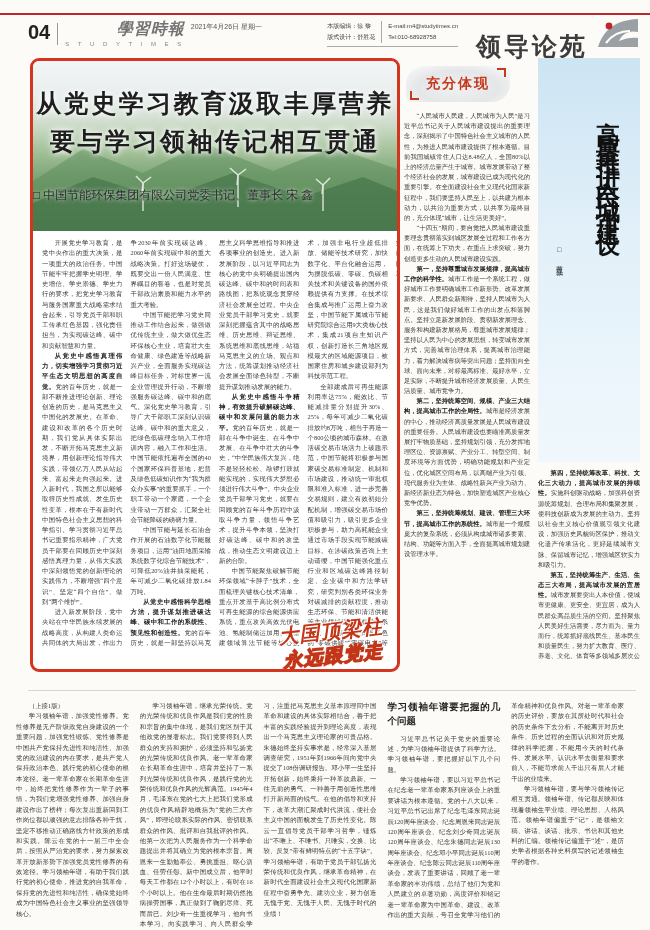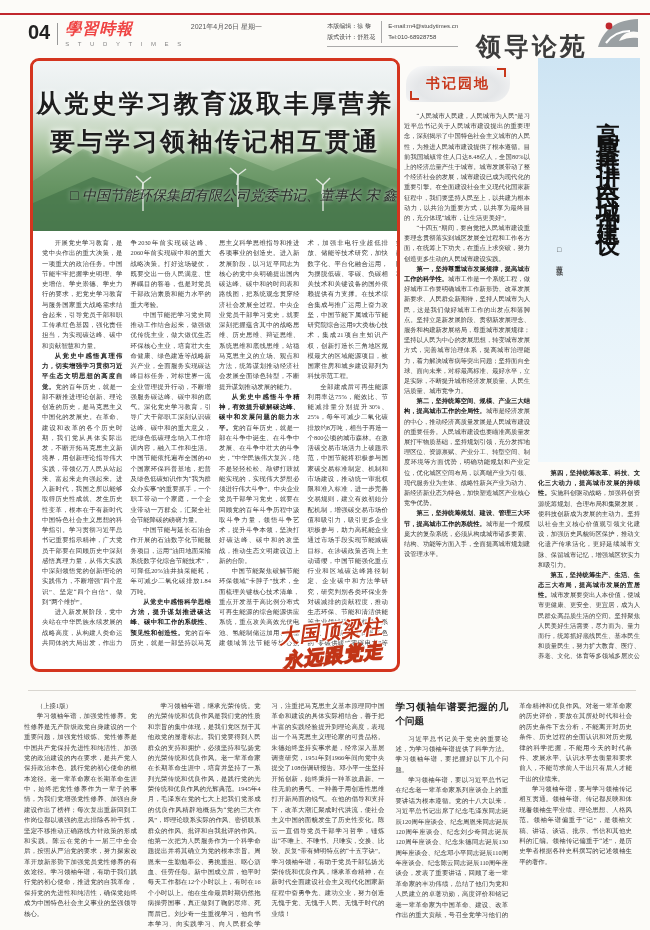--- a/index.html
+++ b/index.html
@@ -8,41 +8,41 @@
     background:#fcfbf8;
     font-family:"Liberation Serif","DejaVu Serif",serif;
     color:#333;
   }
   
   .top-red-line{position:absolute;top:13px;left:0;width:650px;height:2px;background:#c0272d;}
   .header{position:absolute;top:17px;left:28px;right:10px;height:34px;display:flex;align-items:flex-start;}
   .page-num{font-size:20px;font-weight:bold;color:#222;font-family:"Liberation Sans","DejaVu Sans",sans-serif;margin-top:4px;}
   .hdr-sep{width:1px;height:22px;background:#999;margin:6px 7px 0 7px;}
   .masthead{margin-top:2px;}
-  .paper-name{font-size:16px;font-weight:bold;color:#ef4444;letter-spacing:1px;font-style:italic;}
+  .paper-name{font-size:16px;font-weight:bold;color:#737373;letter-spacing:1px;font-style:italic;text-align:right;}
   .paper-latin{font-size:6px;letter-spacing:3.5px;color:#888;margin-top:1px;font-family:"Liberation Sans","DejaVu Sans",sans-serif;}
   .hdr-date{font-size:7px;color:#555;margin:5px 0 0 6px;font-family:"Liberation Sans","DejaVu Sans",sans-serif;}
   .hdr-info{margin-left:auto;margin-top:4px;display:flex;align-items:stretch;border-bottom:1px solid #aaa;padding-bottom:3px;}
   .hdr-info .col{font-size:6px;line-height:1.8;color:#444;font-family:"Liberation Sans","DejaVu Sans",sans-serif;white-space:nowrap;}
   .hdr-info .col + .col{border-left:1px solid #aaa;margin-left:6px;padding-left:6px;}
   .section-title{font-size:25px;font-weight:bold;color:#3c3c3c;letter-spacing:3px;margin:13px 0 0 18px;font-family:"Liberation Sans","DejaVu Sans",sans-serif;}
   .hdr-logo{width:44px;height:32px;margin-left:8px;margin-top:0;}
   
   .red-box{
     position:absolute;left:30px;top:58px;width:364px;height:608px;
     border:3px solid #d4351f;border-radius:9px;background:#fff;overflow:hidden;
   }
   .photo{position:relative;height:170px;overflow:hidden;
     background:linear-gradient(180deg,#f2f5f6 0%,#e7edec 22%,#ccdbc8 38%,#a6c39c 52%,#82a97c 66%,#63925f 80%,#4d7c52 100%);}
   .photo svg.scene{position:absolute;left:0;bottom:0;width:100%;height:100%;}
   .headline{position:absolute;top:24px;left:0;right:0;text-align:center;
     font-size:25px;font-weight:bold;color:#1e1e1e;letter-spacing:2.5px;line-height:1.5;
     text-shadow:0 0 5px rgba(255,255,255,.95),0 0 9px rgba(255,255,255,.8);}
-  .byline{position:absolute;top:126px;left:0;right:0;text-align:right;font-size:14px;color:#2c2c2c;
-    text-shadow:0 0 4px rgba(255,255,255,.9);font-style:italic;}
+  .byline{position:absolute;top:126px;left:0;right:0;text-align:left;font-size:12px;color:#2c2c2c;
+    text-shadow:0 0 4px rgba(255,255,255,.9);}
   .article-cols{
     height:420px;padding:7px 9px 0 9px;
     column-count:4;column-gap:8px;column-fill:auto;
     font-size:6.4px;line-height:1.6;text-align:justify;color:#3a3a3a;overflow:hidden;
   }
   .article-cols p, .side-text p, .bottom-cols p{margin:0;text-indent:2em;}
   .article-cols p b, .side-text p b{color:#222;}
   .para-heading{font-weight:bold;font-size:9.5px;line-height:1.45;text-indent:0 !important;margin:8px 0 5px 0 !important;color:#222;}
   
   .stamp{position:absolute;right:4px;bottom:0px;width:122px;text-align:center;transform:rotate(-6deg);
@@ -64,21 +64,21 @@
   .side-right{position:absolute;left:134px;top:0;width:102px;height:608px;}
   .blue-block{position:relative;width:102px;height:404px;
     background:linear-gradient(180deg,#cde4f3 0%,#e2f0f9 45%,#f0f8fc 100%);}
   .v-title{position:absolute;top:44px;right:16px;height:330px;
     writing-mode:vertical-rl;font-size:24px;font-weight:bold;color:#111;letter-spacing:11px;}
   .v-byline{position:absolute;top:188px;left:16px;writing-mode:vertical-rl;font-size:7px;color:#333;letter-spacing:2px;}
   .side-right .side-text{margin-top:6px;height:192px;overflow:hidden;}
   
   .divider{position:absolute;left:28px;top:690px;width:608px;height:1px;background:#d9d6d0;}
   .bottom-cols{
-    position:absolute;left:24px;top:701px;width:608px;height:229px;
+    position:absolute;left:16px;top:701px;width:608px;height:229px;
     column-count:5;column-gap:11px;column-fill:auto;
     font-size:6.4px;line-height:1.62;text-align:justify;color:#3a3a3a;overflow:hidden;
   }
 </style>
 </head>
 <body>
 
 <div class="top-red-line"></div>
 <div class="header">
   <div class="page-num">04</div>
@@ -147,21 +147,21 @@
     <div class="stamp-l1">大国顶梁柱</div>
     <div class="stamp-l2">永远跟党走</div>
   </div>
 </div>
 
 <div class="sidebar">
   <div class="side-left">
     <div class="badge">
       <span class="c1"></span>
       <span class="c2"></span>
-      <span class="badge-text">书记园地</span>
+      <span class="badge-text">充分体现</span>
     </div>
     <div class="side-text">
         <p>“人民城市人民建，人民城市为人民”是习近平总书记关于人民城市建设提出的重要理念，深刻揭示了中国特色社会主义城市的人民性，为推进人民城市建设提供了根本遵循。目前我国城镇常住人口达8.48亿人，全国80%以上的经济总量产生于城市。城市发展带动了整个经济社会的发展，城市建设已成为现代化的重要引擎。在全面建设社会主义现代化国家新征程中，我们要坚持人民至上，以共建为根本动力，以共治为重要方式，以共享为最终目的，充分体现“城市，让生活更美好”。</p>
         <p>“十四五”期间，要自觉把人民城市建设重要理念贯彻落实到城区发展全过程和工作各方面，在统筹上下功夫，在重点上求突破，努力创造更多生动的人民城市建设实践。</p>
         <p><b>第一，坚持尊重城市发展规律，提高城市工作的科学性。</b>城市工作是一个系统工程，做好城市工作要明确城市工作新形势、改革发展新要求、人民群众新期待，坚持人民城市为人民，这是我们做好城市工作的出发点和落脚点。坚持立足新发展阶段、贯彻新发展理念、服务和构建新发展格局，尊重城市发展规律；坚持以人民为中心的发展思想，转变城市发展方式，完善城市治理体系，提高城市治理能力，着力解决城市病等突出问题；坚持面向全球、面向未来，对标最高标准、最好水平，立足实际，不断提升城市经济发展质量、人民生活质量、城市竞争力。</p>
         <p><b>第二，坚持统筹空间、规模、产业三大结构，提高城市工作的全局性。</b>城市是经济发展的中心，推动经济高质量发展是人民城市建设的重要任务。人民城市建设也要瞄准高质量发展打牢物质基础，坚持规划引领，充分发挥地理区位、资源禀赋、产业分工、转型空间、制度环境等方面优势，明确功能规划和产业定位，优化城区空间布局，以高端产业为引领、现代服务业为主体、战略性新兴产业为动力、新经济新业态为特色，加快塑造城区产业核心竞争优势。</p>
         <p><b>第三，坚持统筹规划、建设、管理三大环节，提高城市工作的系统性。</b>城市是一个规模庞大的复杂系统，必须从构成城市诸多要素、结构、功能等方面入手，全面提高城市规划建设管理水平。</p>
       </div>
   </div>
   <div class="side-right">

